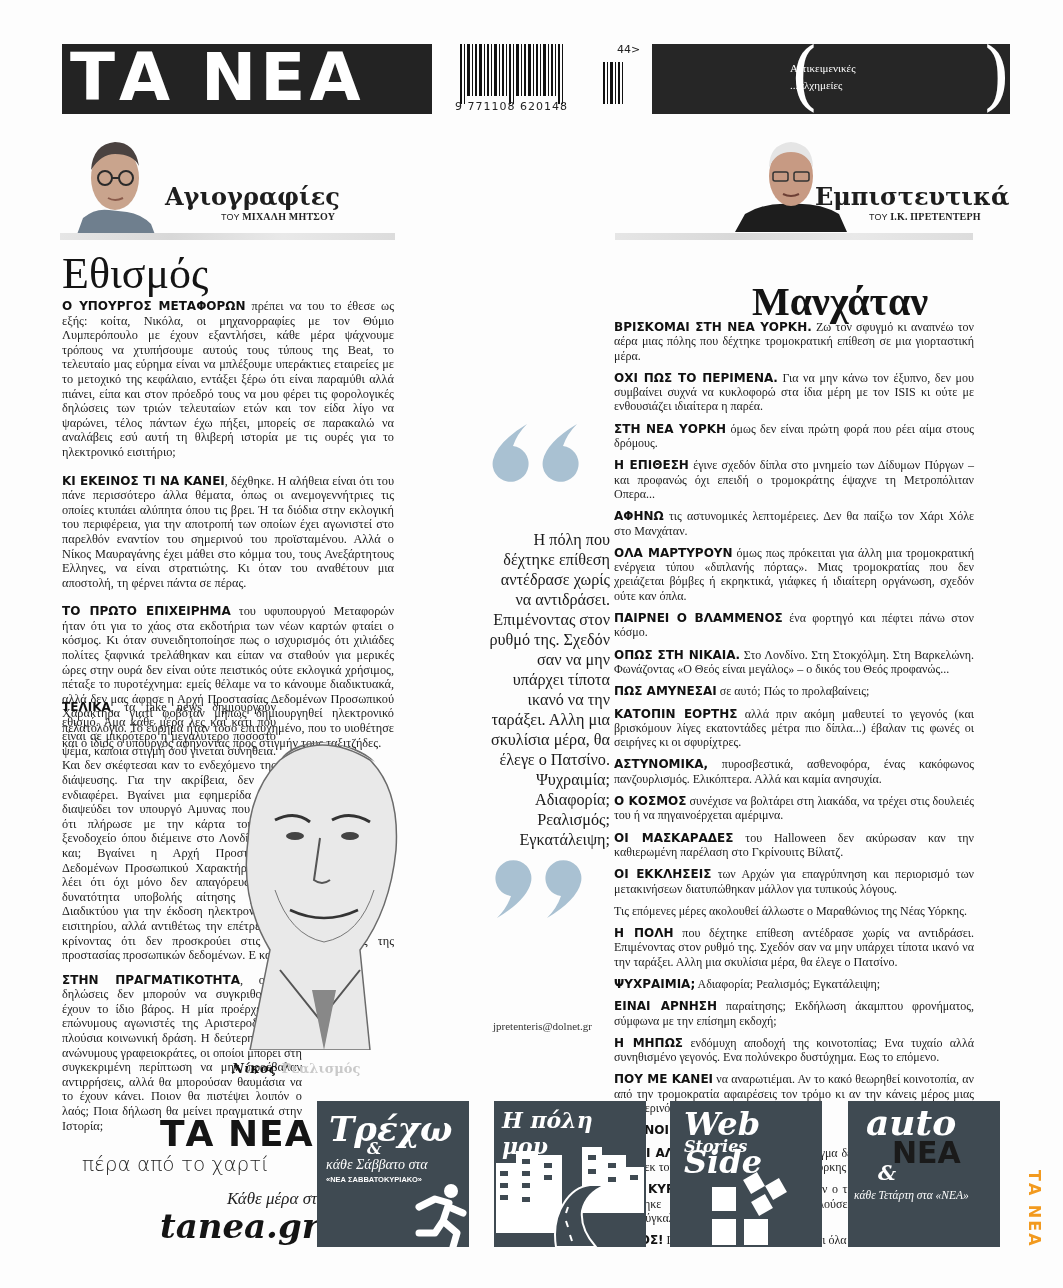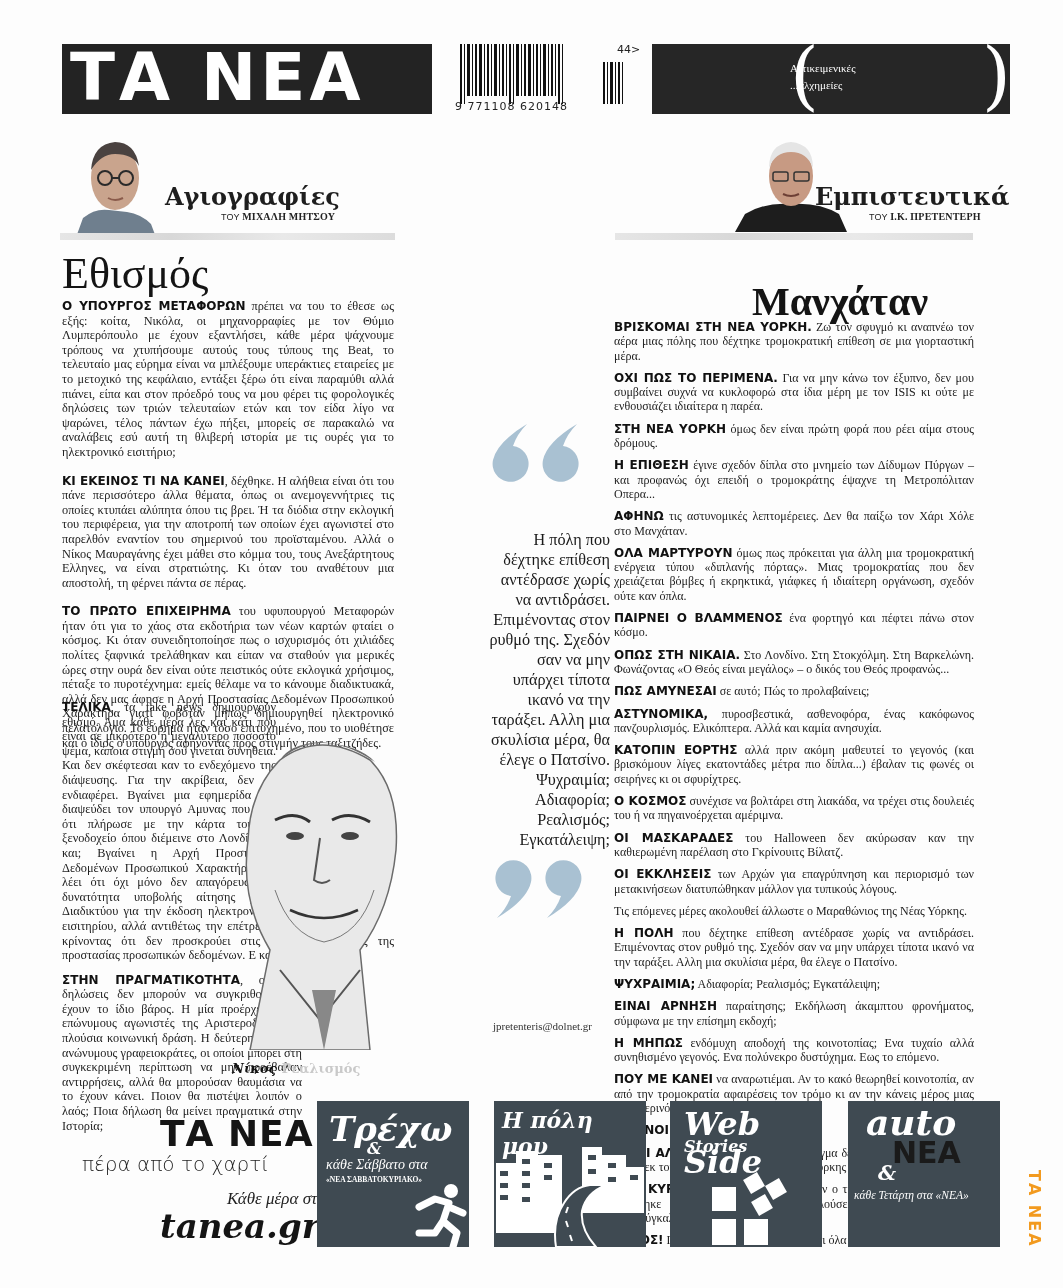--- a/index.html
+++ b/index.html
@@ -188,22 +188,22 @@
 <div class="abs body-text" style="left:614px;top:320px;width:360px;font-size:12px;line-height:14.3px;">
   <p><span class="lead">ΒΡΙΣΚΟΜΑΙ ΣΤΗ ΝΕΑ ΥΟΡΚΗ.</span><span> Ζω τον σφυγμό κι αναπνέω τον αέρα μιας πόλης που δέχτηκε τρομοκρατική επίθεση σε μια γιορταστική μέρα.</span></p>
   <p><span class="lead">ΟΧΙ ΠΩΣ ΤΟ ΠΕΡΙΜΕΝΑ.</span><span> Για να μην κάνω τον έξυπνο, δεν μου συμβαίνει συχνά να κυκλοφορώ στα ίδια μέρη με τον ISIS κι ούτε με ενθουσιάζει ιδιαίτερα η παρέα.</span></p>
   <p><span class="lead">ΣΤΗ ΝΕΑ ΥΟΡΚΗ</span><span> όμως δεν είναι πρώτη φορά που ρέει αίμα στους δρόμους.</span></p>
   <p><span class="lead">Η ΕΠΙΘΕΣΗ</span><span> έγινε σχεδόν δίπλα στο μνημείο των Δίδυμων Πύργων – και προφανώς όχι επειδή ο τρομοκράτης έψαχνε τη Μετροπόλιταν Οπερα...</span></p>
   <p><span class="lead">ΑΦΗΝΩ</span><span> τις αστυνομικές λεπτομέρειες. Δεν θα παίξω τον Χάρι Χόλε στο Μανχάταν.</span></p>
   <p><span class="lead">ΟΛΑ ΜΑΡΤΥΡΟΥΝ</span><span> όμως πως πρόκειται για άλλη μια τρομοκρατική ενέργεια τύπου «διπλανής πόρτας». Μιας τρομοκρατίας που δεν χρειάζεται βόμβες ή εκρηκτικά, γιάφκες ή ιδιαίτερη οργάνωση, σχεδόν ούτε καν όπλα.</span></p>
   <p><span class="lead">ΠΑΙΡΝΕΙ Ο ΒΛΑΜΜΕΝΟΣ</span><span> ένα φορτηγό και πέφτει πάνω στον κόσμο.</span></p>
   <p><span class="lead">ΟΠΩΣ ΣΤΗ ΝΙΚΑΙΑ.</span><span> Στο Λονδίνο. Στη Στοκχόλμη. Στη Βαρκελώνη. Φωνάζοντας «Ο Θεός είναι μεγάλος» – ο δικός του Θεός προφανώς...</span></p>
   <p><span class="lead">ΠΩΣ ΑΜΥΝΕΣΑΙ</span><span> σε αυτό; Πώς το προλαβαίνεις;</span></p>
+  <p><span class="lead">ΚΑΤΟΠΙΝ ΕΟΡΤΗΣ</span><span> αλλά πριν ακόμη μαθευτεί το γεγονός (και βρισκόμουν λίγες εκατοντάδες μέτρα πιο δίπλα...) έβαλαν τις φωνές οι σειρήνες κι οι σφυρίχτρες.</span></p>
   <p><span class="lead">ΑΣΤΥΝΟΜΙΚΑ,</span><span> πυροσβεστικά, ασθενοφόρα, ένας κακόφωνος πανζουρλισμός. Ελικόπτερα. Αλλά και καμία ανησυχία.</span></p>
-  <p><span class="lead">ΚΑΤΟΠΙΝ ΕΟΡΤΗΣ</span><span> αλλά πριν ακόμη μαθευτεί το γεγονός (και βρισκόμουν λίγες εκατοντάδες μέτρα πιο δίπλα...) έβαλαν τις φωνές οι σειρήνες κι οι σφυρίχτρες.</span></p>
   <p><span class="lead">Ο ΚΟΣΜΟΣ</span><span> συνέχισε να βολτάρει στη λιακάδα, να τρέχει στις δουλειές του ή να πηγαινοέρχεται αμέριμνα.</span></p>
   <p><span class="lead">ΟΙ ΜΑΣΚΑΡΑΔΕΣ</span><span> του Halloween δεν ακύρωσαν καν την καθιερωμένη παρέλαση στο Γκρίνουιτς Βίλατζ.</span></p>
   <p><span class="lead">ΟΙ ΕΚΚΛΗΣΕΙΣ</span><span> των Αρχών για επαγρύπνηση και περιορισμό των μετακινήσεων διατυπώθηκαν μάλλον για τυπικούς λόγους.</span></p>
   <p><span class="lead"></span><span>Τις επόμενες μέρες ακολουθεί άλλωστε ο Μαραθώνιος της Νέας Υόρκης.</span></p>
   <p><span class="lead">Η ΠΟΛΗ</span><span> που δέχτηκε επίθεση αντέδρασε χωρίς να αντιδράσει. Επιμένοντας στον ρυθμό της. Σχεδόν σαν να μην υπάρχει τίποτα ικανό να την ταράξει. Αλλη μια σκυλίσια μέρα, θα έλεγε ο Πατσίνο.</span></p>
   <p><span class="lead">ΨΥΧΡΑΙΜΙΑ;</span><span> Αδιαφορία; Ρεαλισμός; Εγκατάλειψη;</span></p>
   <p><span class="lead">ΕΙΝΑΙ ΑΡΝΗΣΗ</span><span> παραίτησης; Εκδήλωση άκαμπτου φρονήματος, σύμφωνα με την επίσημη εκδοχή;</span></p>
   <p><span class="lead">Η ΜΗΠΩΣ</span><span> ενδόμυχη αποδοχή της κοινοτοπίας; Ενα τυχαίο αλλά συνηθισμένο γεγονός. Ενα πολύνεκρο δυστύχημα. Εως το επόμενο.</span></p>
   <p><span class="lead">ΠΟΥ ΜΕ ΚΑΝΕΙ</span><span> να αναρωτιέμαι. Αν το κακό θεωρηθεί κοινοτοπία, αν από την τρομοκρατία αφαιρέσεις τον τρόμο κι αν την κάνεις μέρος μιας καθημερινότητας, ποιος κέρδισε;</span></p>
   <p><span class="lead">ΕΚΕΙΝΟΙ</span><span> ή εμείς;</span></p>
@@ -214,21 +214,21 @@
 
 <div class="abs promo-brand">ΤΑ ΝΕΑ</div>
 <div class="abs promo-sub">πέρα από το χαρτί</div>
 <div class="abs promo-daily">Κάθε μέρα στο</div>
 <div class="abs promo-site">tanea.gr</div>
 
 <div class="abs tile" style="left:317px;">
   <div class="abs tile-title" style="left:12px;top:8px;font-size:34px;">Τρέχω</div>
   <div class="abs tile-title" style="left:50px;top:38px;font-size:16px;">&amp;</div>
   <div class="abs" style="left:9px;top:56px;color:#fff;font-family:'Liberation Serif',serif;font-style:italic;font-size:14px;">κάθε Σάββατο στα</div>
-  <div class="abs" style="left:9px;top:74px;color:#fff;font-family:Liberation Serif, serif;font-weight:bold;font-size:7.5px;">«ΝΕΑ ΣΑΒΒΑΤΟΚΥΡΙΑΚΟ»</div>
+  <div class="abs" style="left:9px;top:74px;color:#fff;font-family:Liberation Sans, sans-serif;font-weight:bold;font-size:7.5px;">«ΝΕΑ ΣΑΒΒΑΤΟΚΥΡΙΑΚΟ»</div>
   <svg class="abs" style="left:96px;top:82px;" width="56" height="64" viewBox="0 0 56 64">
     <circle cx="38" cy="8" r="7" fill="#fff"></circle>
     <path d="M6 24 L22 16 L36 20 L30 38 L44 50 L40 64 M30 38 L22 50 L6 50 M36 24 L50 30" stroke="#fff" stroke-width="7" fill="none" stroke-linecap="round" stroke-linejoin="round"></path>
   </svg>
 </div>
 
 <div class="abs tile" style="left:494px;">
   <div class="abs tile-title" style="left:8px;top:6px;font-size:22px;">Η πόλη μου</div>
   <svg class="abs" style="left:0;top:40px;" width="152" height="106" viewBox="0 0 152 106">
     <g fill="#fff">

